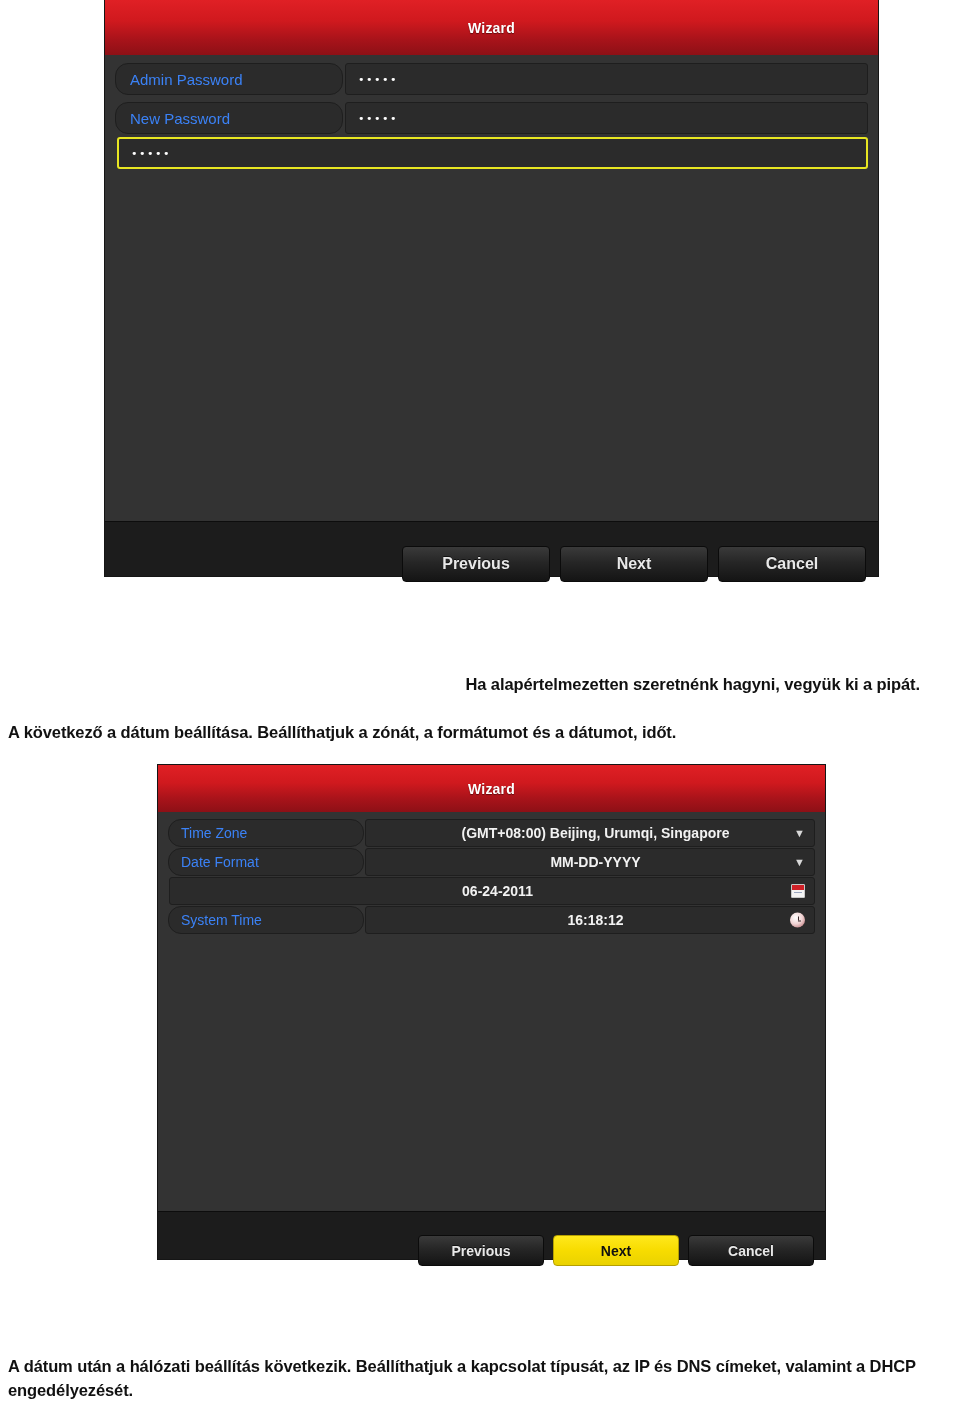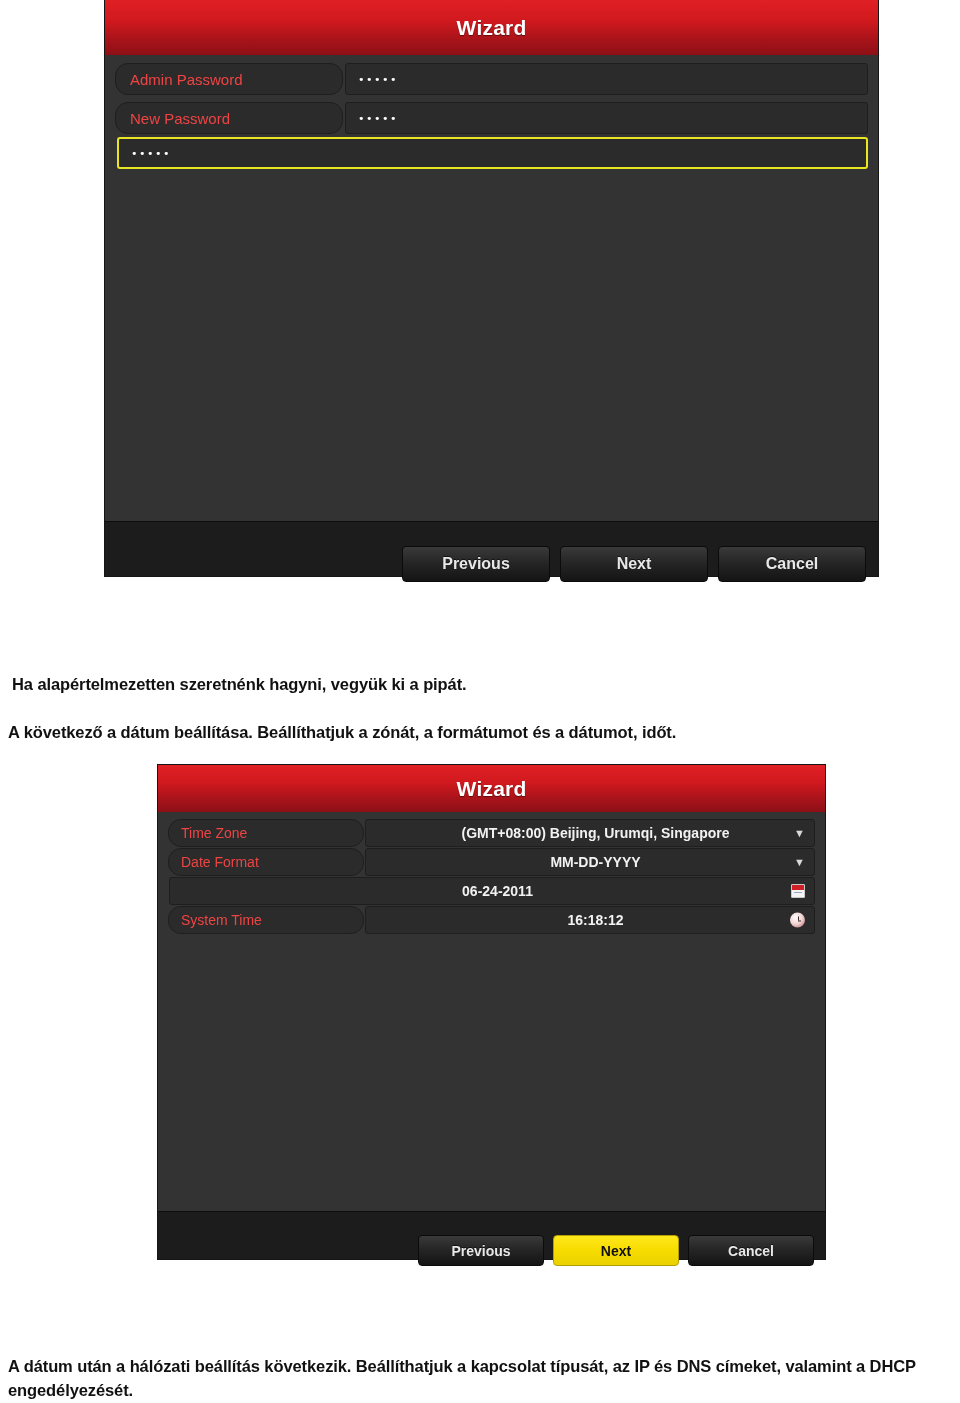--- a/index.html
+++ b/index.html
@@ -20,21 +20,21 @@
     position: absolute;
     background: #333333;
     box-sizing: border-box;
     box-shadow: 0 0 0 1px #151515;
   }
   .wiz-title {
     height: 55px;
     background: linear-gradient(to bottom,
         #e02025 0%, #d0191e 38%, #a8131a 72%, #8d1016 100%);
     color: #ffffff;
-    font-size: 21px;
+    font-size: 14px;
     font-weight: bold;
     display: flex;
     align-items: center;
     justify-content: center;
     letter-spacing: .2px;
     text-shadow: 0 1px 1px rgba(0,0,0,.45);
   }
   .wiz-body {
     background: #333333;
     position: relative;
@@ -50,21 +50,21 @@
 
   
   .rows { padding: 7px 10px 0 10px; }
   .row {
     display: flex;
     align-items: stretch;
     margin-bottom: 1px;
   }
   .row-label {
     background: #2b2b2b;
-    color: #ef4444;
+    color: #3b82f6;
     display: flex;
     align-items: center;
     box-sizing: border-box;
     border: 1px solid #1e1e1e;
     border-radius: 13px;
   }
   .row-field {
     background: #2b2b2b;
     color: #ffffff;
     flex: 1 1 auto;
@@ -276,21 +276,21 @@
     </div>
   </div>
 
   <div class="wiz-footer" style="height:55px; padding-right:12px;">
     <div class="btn">Previous</div>
     <div class="btn">Next</div>
     <div class="btn">Cancel</div>
   </div>
 </div>
 
-<p class="para" style="left:12px; top:655px; width:900px;">Ha alapértelmezetten szeretnénk hagyni, vegyük ki a pipát.</p>
+<p class="para" style="left:20px; top:655px; width:900px;text-align:right;">Ha alapértelmezetten szeretnénk hagyni, vegyük ki a pipát.</p>
 
 <p class="para" style="left:8px; top:703px; width:930px;">A következő a dátum beállítása. Beállíthatjuk a zónát, a formátumot és a dátumot, időt.</p>
 
 <div class="wizard" id="dlg-datetime" style="left:158px; top:765px; width:667px; height:494px;">
 
   <div class="wiz-title" style="height:47px;">
     <span>Wizard</span>
   </div>
 
   <div class="wiz-body" style="height:399px;">

